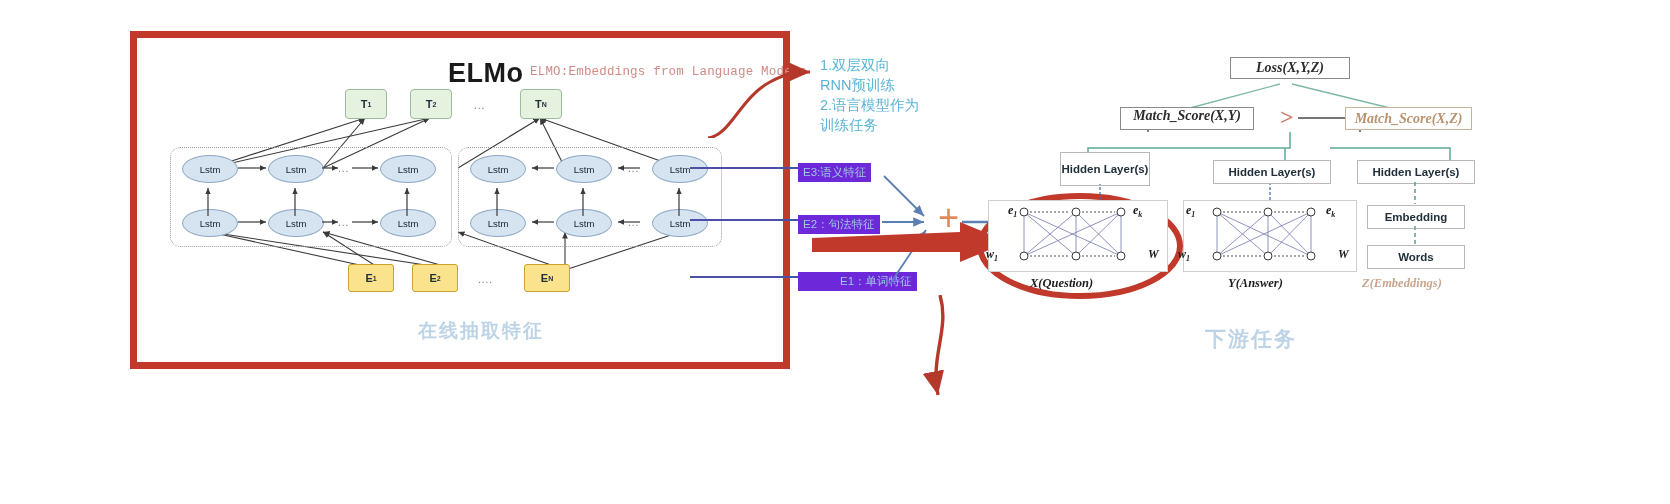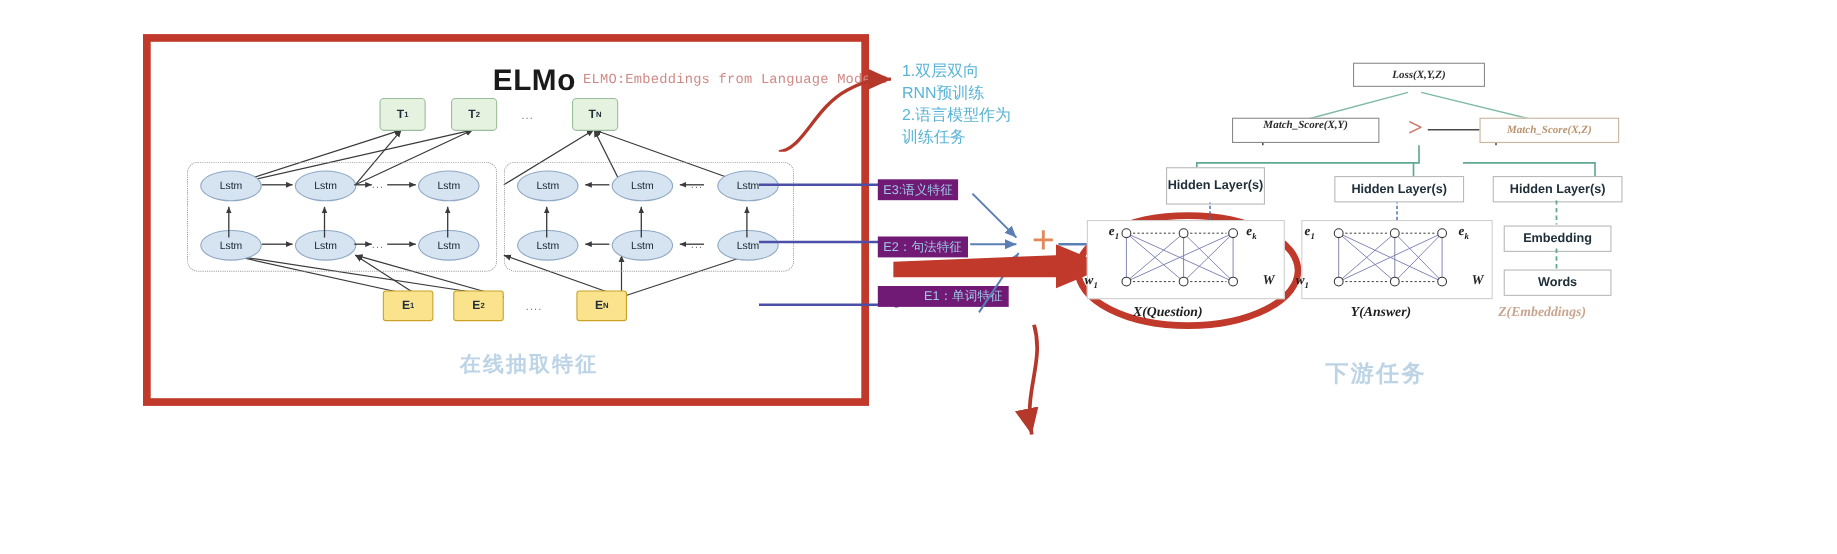--- a/index.html
+++ b/index.html
@@ -45,37 +45,37 @@
 
   .ell{font-size:10px;color:#777;letter-spacing:1px;}
 
   
   .cncap{font-size:19px;color:#bcd4e6;font-weight:600;letter-spacing:2px;}
 
   
   #anno-right{left:820px;top:55px;font-size:14.5px;color:#5ab4d6;line-height:20px;width:110px;}
 
   .efeat{
-    background:#701a75;color:#9ec9e4;font-size:11.5px;padding:2px 5px;white-space:nowrap;
+    background:#6d28d9;color:#9ec9e4;font-size:11.5px;padding:2px 5px;white-space:nowrap;
   }
   .hbox{
     border:1px solid #b9b9b9;background:#ffffff;
     display:flex;align-items:center;justify-content:center;
     font-size:11.5px;font-weight:bold;color:#20303a;text-align:center;line-height:13px;
   }
   .netbox{border:1px solid #cfcfcf;background:#ffffff;}
   .netlabel{
     font-family:"Liberation Serif",serif;font-style:italic;font-weight:bold;
     font-size:12.5px;color:#1d1d1d;white-space:nowrap;
   }
   .netlabel.fake{color:#c8a58f;}
   .gt{font-family:"Liberation Serif",serif;font-size:24px;color:#cf7b6a;font-weight:bold;}
   .msbox{border:1px solid #8a8a8a;background:#ffffff;}
   .msbox.fake{border-color:#c9b49a;}
-  .mstext{font-family:"Liberation Serif",serif;font-style:italic;font-weight:bold;font-size:10px;color:#2b2b2b;}
+  .mstext{font-family:"Liberation Serif",serif;font-style:italic;font-weight:bold;font-size:14px;color:#2b2b2b;}
   .mstext.fake{color:#b9936f;}
 
   
   #bottom-caption{
     left:648px;top:420px;font-family:"Liberation Mono",monospace;
     font-size:21px;color:#c0392b;letter-spacing:1.5px;font-weight:bold;
   }
   #downstream{left:1205px;top:325px;}
 
   .plus{font-size:36px;color:#e08a5a;font-weight:300;line-height:1;}
@@ -224,21 +224,21 @@
     <defs>
       <marker id="redah" markerWidth="9" markerHeight="9" refX="7" refY="3.2" orient="auto">
         <path d="M0,0 L7,3.2 L0,6.4 z" fill="#b5392b"></path>
       </marker>
     </defs>
     <path d="M8,80 C30,78 40,40 70,24 C88,14 100,14 110,14" stroke="#b5392b" stroke-width="3" fill="none" marker-end="url(#redah)"></path>
   </svg>
 
   <div class="abs efeat" style="left:798px;top:163px;">E3:语义特征</div>
   <div class="abs efeat" style="left:798px;top:215px;text-align:right;">E2：句法特征</div>
-  <div class="abs efeat" style="left:798px;top:260px;padding-left:42px;">E1：单词特征</div>
+  <div class="abs efeat" style="left:798px;top:272px;padding-left:42px;">E1：单词特征</div>
 
   <svg class="abs nolayout" style="left:880px;top:160px;" width="120" height="130">
     <defs>
       <marker id="bah" markerWidth="7" markerHeight="7" refX="6" refY="2.6" orient="auto">
         <path d="M0,0 L6,2.6 L0,5.2 z" fill="#5b7fb5"></path>
       </marker>
     </defs>
     <g stroke="#5b7fb5" stroke-width="1.8" fill="none" marker-end="url(#bah)">
       <path d="M4,16 L44,56"></path>
       <path d="M2,62 L44,62"></path>

